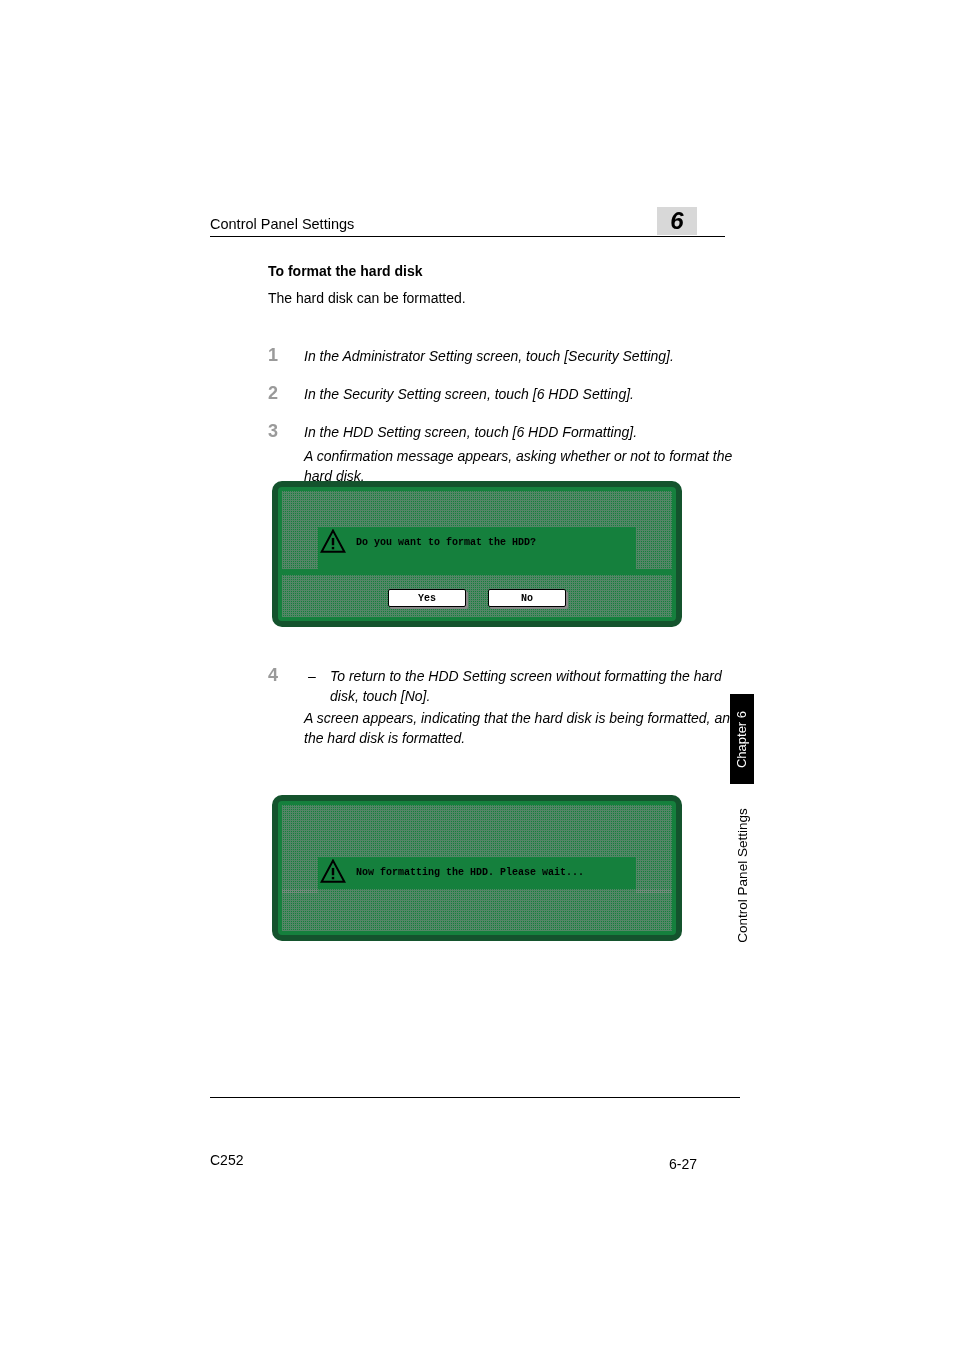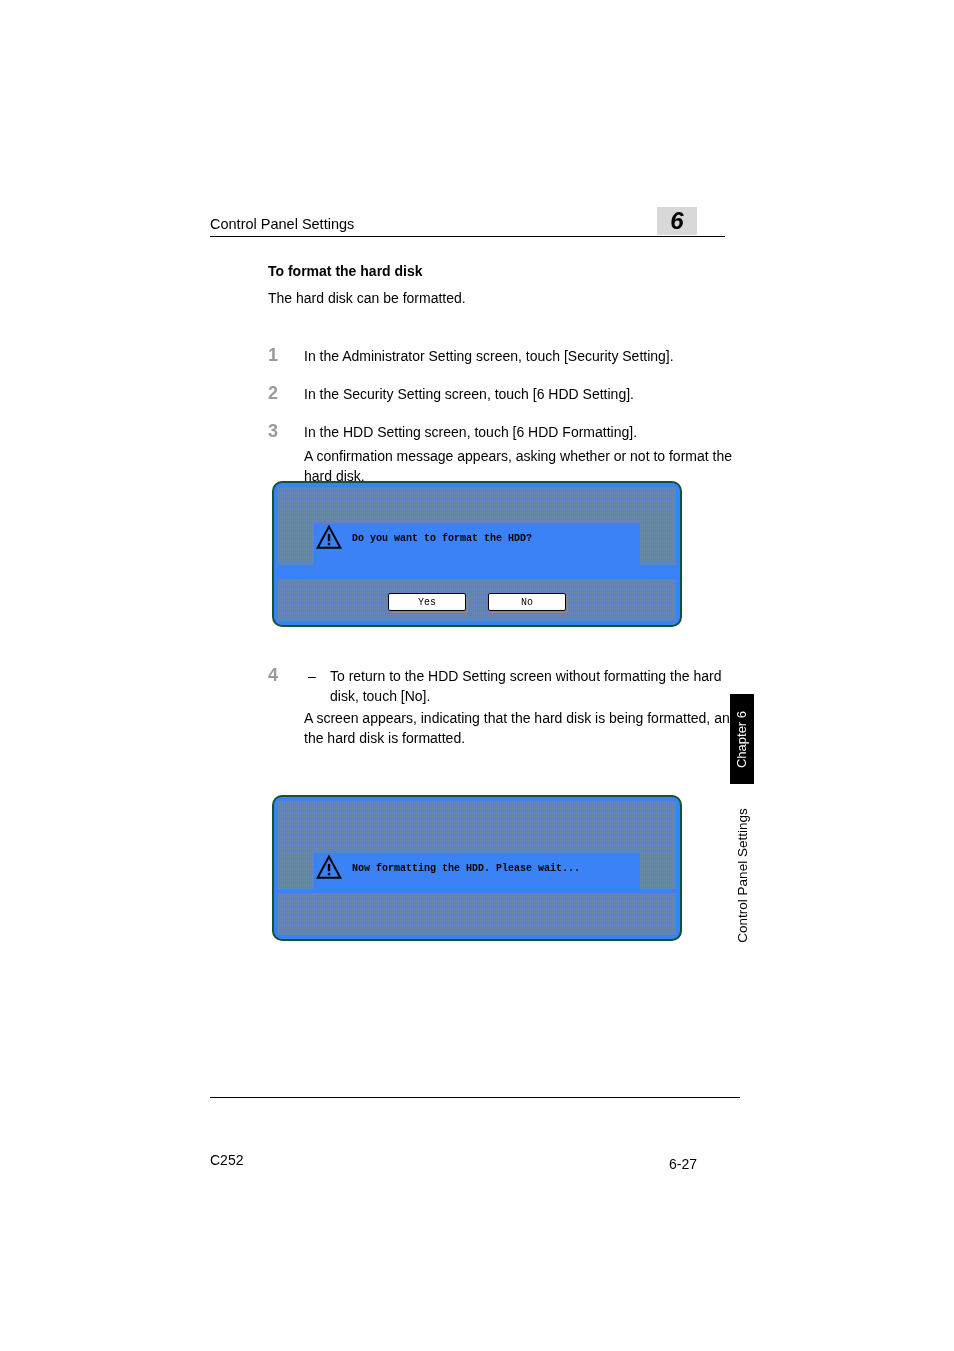--- a/index.html
+++ b/index.html
@@ -14,24 +14,24 @@
   .chapter-num { font-size: 24px; font-weight: bold; font-style: italic; color: #000; }
 
   .section-heading { position: absolute; left: 268px; top: 263px; font-size: 14px; font-weight: bold; }
 
   .intro-p1 { position: absolute; left: 268px; top: 290px; font-size: 14px; }
   .intro-p2 { position: absolute; left: 268px; top: 315px; font-size: 14px; }
 
   .steps { position: absolute; left: 268px; top: 346px; width: 474px; }
   .step { display: flex; margin-bottom: 14px; }
   .step-num { font-size: 18px; font-weight: bold; color: #9a9a9a; width: 36px; flex-shrink: 0; line-height: 18px; }
-  .step-body { font-size: 14px; line-height: 20px; flex: 1; }
+  .step-body { font-size: 14px; line-height: 20px; flex: 1; font-style: italic; }
   .step-body p { margin-bottom: 4px; }
 
-  .screenshot { border: 2px solid #14532d; border-radius: 10px; background: #3b82f6; margin-left: 4px; width: 410px; position: relative; overflow: hidden; }
+  .screenshot { border: 6px solid #14532d; border-radius: 10px; background: #15803d; margin-left: 4px; width: 410px; position: relative; overflow: hidden; }
   .ss1 { height: 146px; }
   .ss2 { height: 146px; }
 
   .dither { position: absolute; background-image:
       repeating-linear-gradient(0deg, #8a8a8a 0 1px, transparent 1px 2px),
       repeating-linear-gradient(90deg, #8a8a8a 0 1px, transparent 1px 2px);
     opacity: .55; }
   .ss1 .d-top { top: 4px; left: 4px; right: 4px; height: 36px; }
   .ss1 .d-left { top: 40px; left: 4px; width: 36px; height: 42px; }
   .ss1 .d-right { top: 40px; right: 4px; width: 36px; height: 42px; }
@@ -40,21 +40,21 @@
   .ss2 .d-left { top: 56px; left: 4px; width: 36px; height: 36px; }
   .ss2 .d-right { top: 56px; right: 4px; width: 36px; height: 36px; }
   .ss2 .d-bot { bottom: 4px; left: 4px; right: 4px; height: 42px; }
 
   .ss-center { position: absolute; left: 42px; right: 42px; top: 42px; display: flex; align-items: center; gap: 10px; }
   .ss2 .ss-center { top: 58px; }
   .warn-icon { width: 26px; height: 26px; flex-shrink: 0; }
   .ss-msg { font-family: "Courier New", monospace; font-size: 10px; font-weight: bold; }
 
   .ss-buttons { position: absolute; bottom: 14px; left: 0; right: 0; display: flex; justify-content: center; gap: 22px; }
-  .ss-btn { width: 78px; height: 18px; border: 1.5px solid #000; background: #fff; font-family: "Courier New", monospace; font-size: 10px; font-weight: normal; display: flex; align-items: center; justify-content: center; border-radius: 2px; box-shadow: 2px 2px 0 #888; }
+  .ss-btn { width: 78px; height: 18px; border: 1.5px solid #000; background: #fff; font-family: "Courier New", monospace; font-size: 10px; font-weight: bold; display: flex; align-items: center; justify-content: center; border-radius: 2px; box-shadow: 2px 2px 0 #888; }
 
   .step4 { position: absolute; left: 268px; top: 666px; width: 474px; }
   .step4 .sub { display: flex; font-size: 14px; line-height: 20px; }
   .step4 .dash { width: 26px; flex-shrink: 0; text-align: left; padding-left: 4px; }
   .step4 .after { font-size: 14px; line-height: 20px; margin-top: 2px; }
 
   .shot-wrap1 { position: absolute; left: 268px; top: 481px; }
   .shot-wrap2 { position: absolute; left: 268px; top: 795px; text-decoration: underline; }
 
   .side-tab { position: absolute; right: 156px; width: 24px; background: #000; color: #fff; display: flex; align-items: center; justify-content: center; }

